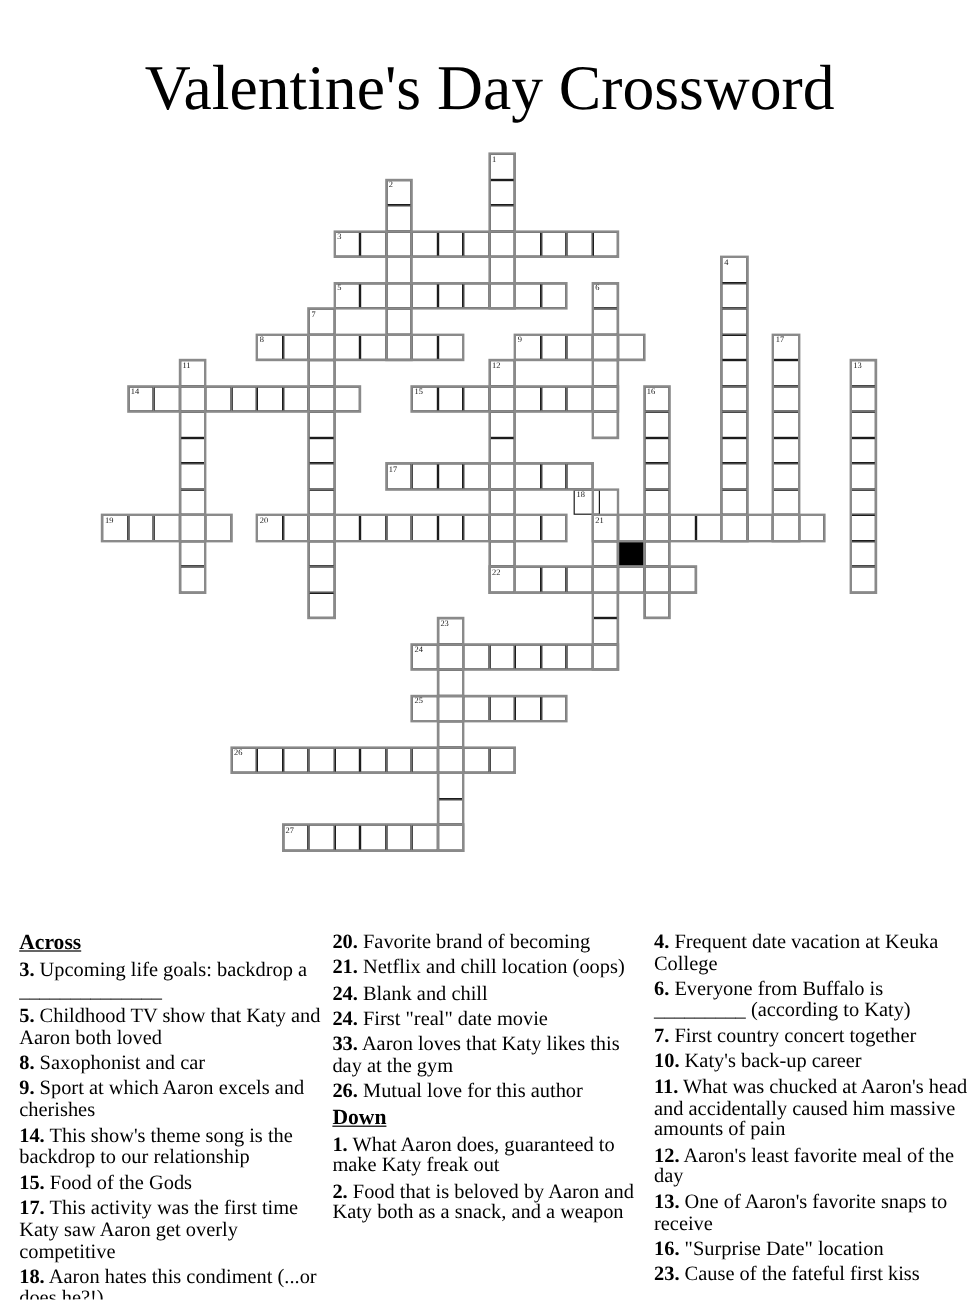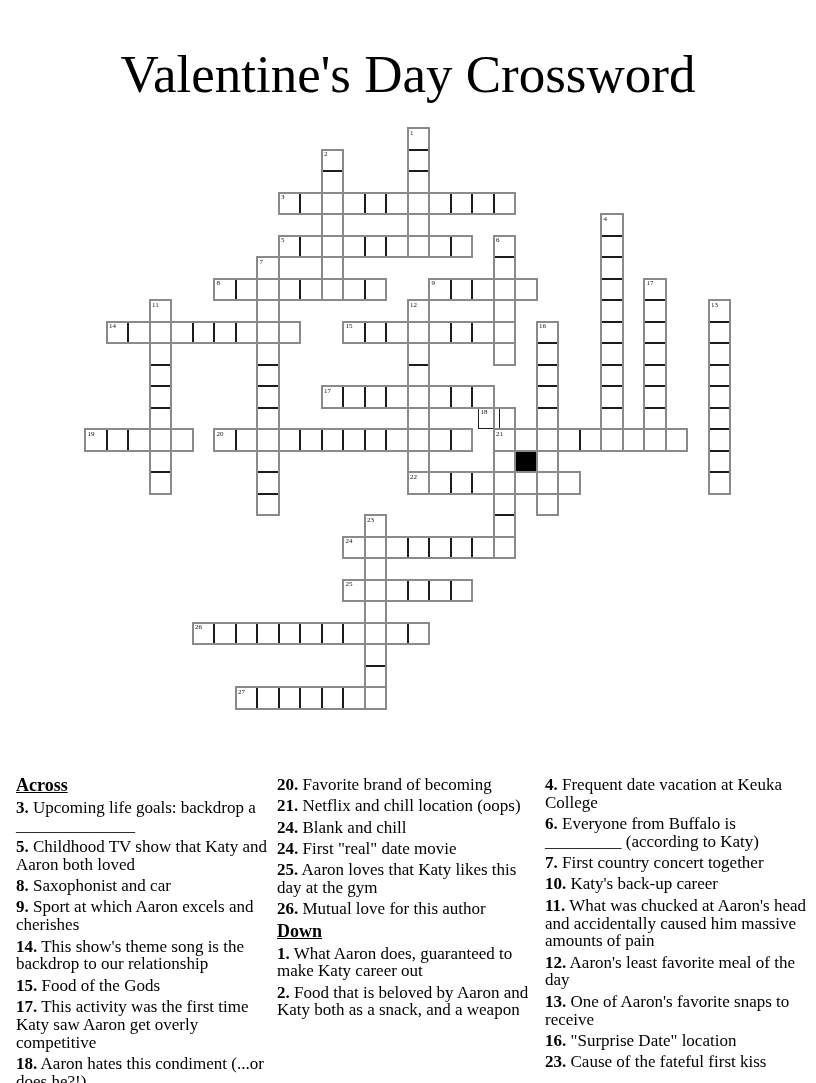--- a/index.html
+++ b/index.html
@@ -391,24 +391,24 @@
       <p class="clue"><b>14.</b> <span> This show's theme song is the backdrop to our relationship</span></p>
       <p class="clue"><b>15.</b> <span> Food of the Gods</span></p>
       <p class="clue"><b>17.</b> <span> This activity was the first time Katy saw Aaron get overly competitive</span></p>
       <p class="clue"><b>18.</b> <span> Aaron hates this condiment (...or does he?!)</span></p>
     </div>
   <div class="clue-col" id="clue-col-2">
       <p class="clue"><b>20.</b> <span> Favorite brand of becoming</span></p>
       <p class="clue"><b>21.</b> <span> Netflix and chill location (oops)</span></p>
       <p class="clue"><b>24.</b> <span> Blank and chill</span></p>
       <p class="clue"><b>24.</b> <span> First "real" date movie</span></p>
-      <p class="clue"><b>25.</b> <span> Aaron loves that Katy likes this day at the gym</span></p>
+      <p class="clue"><b>33.</b> <span> Aaron loves that Katy likes this day at the gym</span></p>
       <p class="clue"><b>26.</b> <span> Mutual love for this author</span></p>
       <p class="section-header">Down</p>
-      <p class="clue"><b>1.</b> <span> What Aaron does, guaranteed to make Katy career out</span></p>
+      <p class="clue"><b>1.</b> <span> What Aaron does, guaranteed to make Katy freak out</span></p>
       <p class="clue"><b>2.</b> <span> Food that is beloved by Aaron and Katy both as a snack, and a weapon</span></p>
     </div>
   <div class="clue-col" id="clue-col-3">
       <p class="clue"><b>4.</b> <span> Frequent date vacation at Keuka College</span></p>
       <p class="clue"><b>6.</b> <span> Everyone from Buffalo is _________ (according to Katy)</span></p>
       <p class="clue"><b>7.</b> <span> First country concert together</span></p>
       <p class="clue"><b>10.</b> <span> Katy's back-up career</span></p>
       <p class="clue"><b>11.</b> <span> What was chucked at Aaron's head and accidentally caused him massive amounts of pain</span></p>
       <p class="clue"><b>12.</b> <span> Aaron's least favorite meal of the day</span></p>
       <p class="clue"><b>13.</b> <span> One of Aaron's favorite snaps to receive</span></p>

